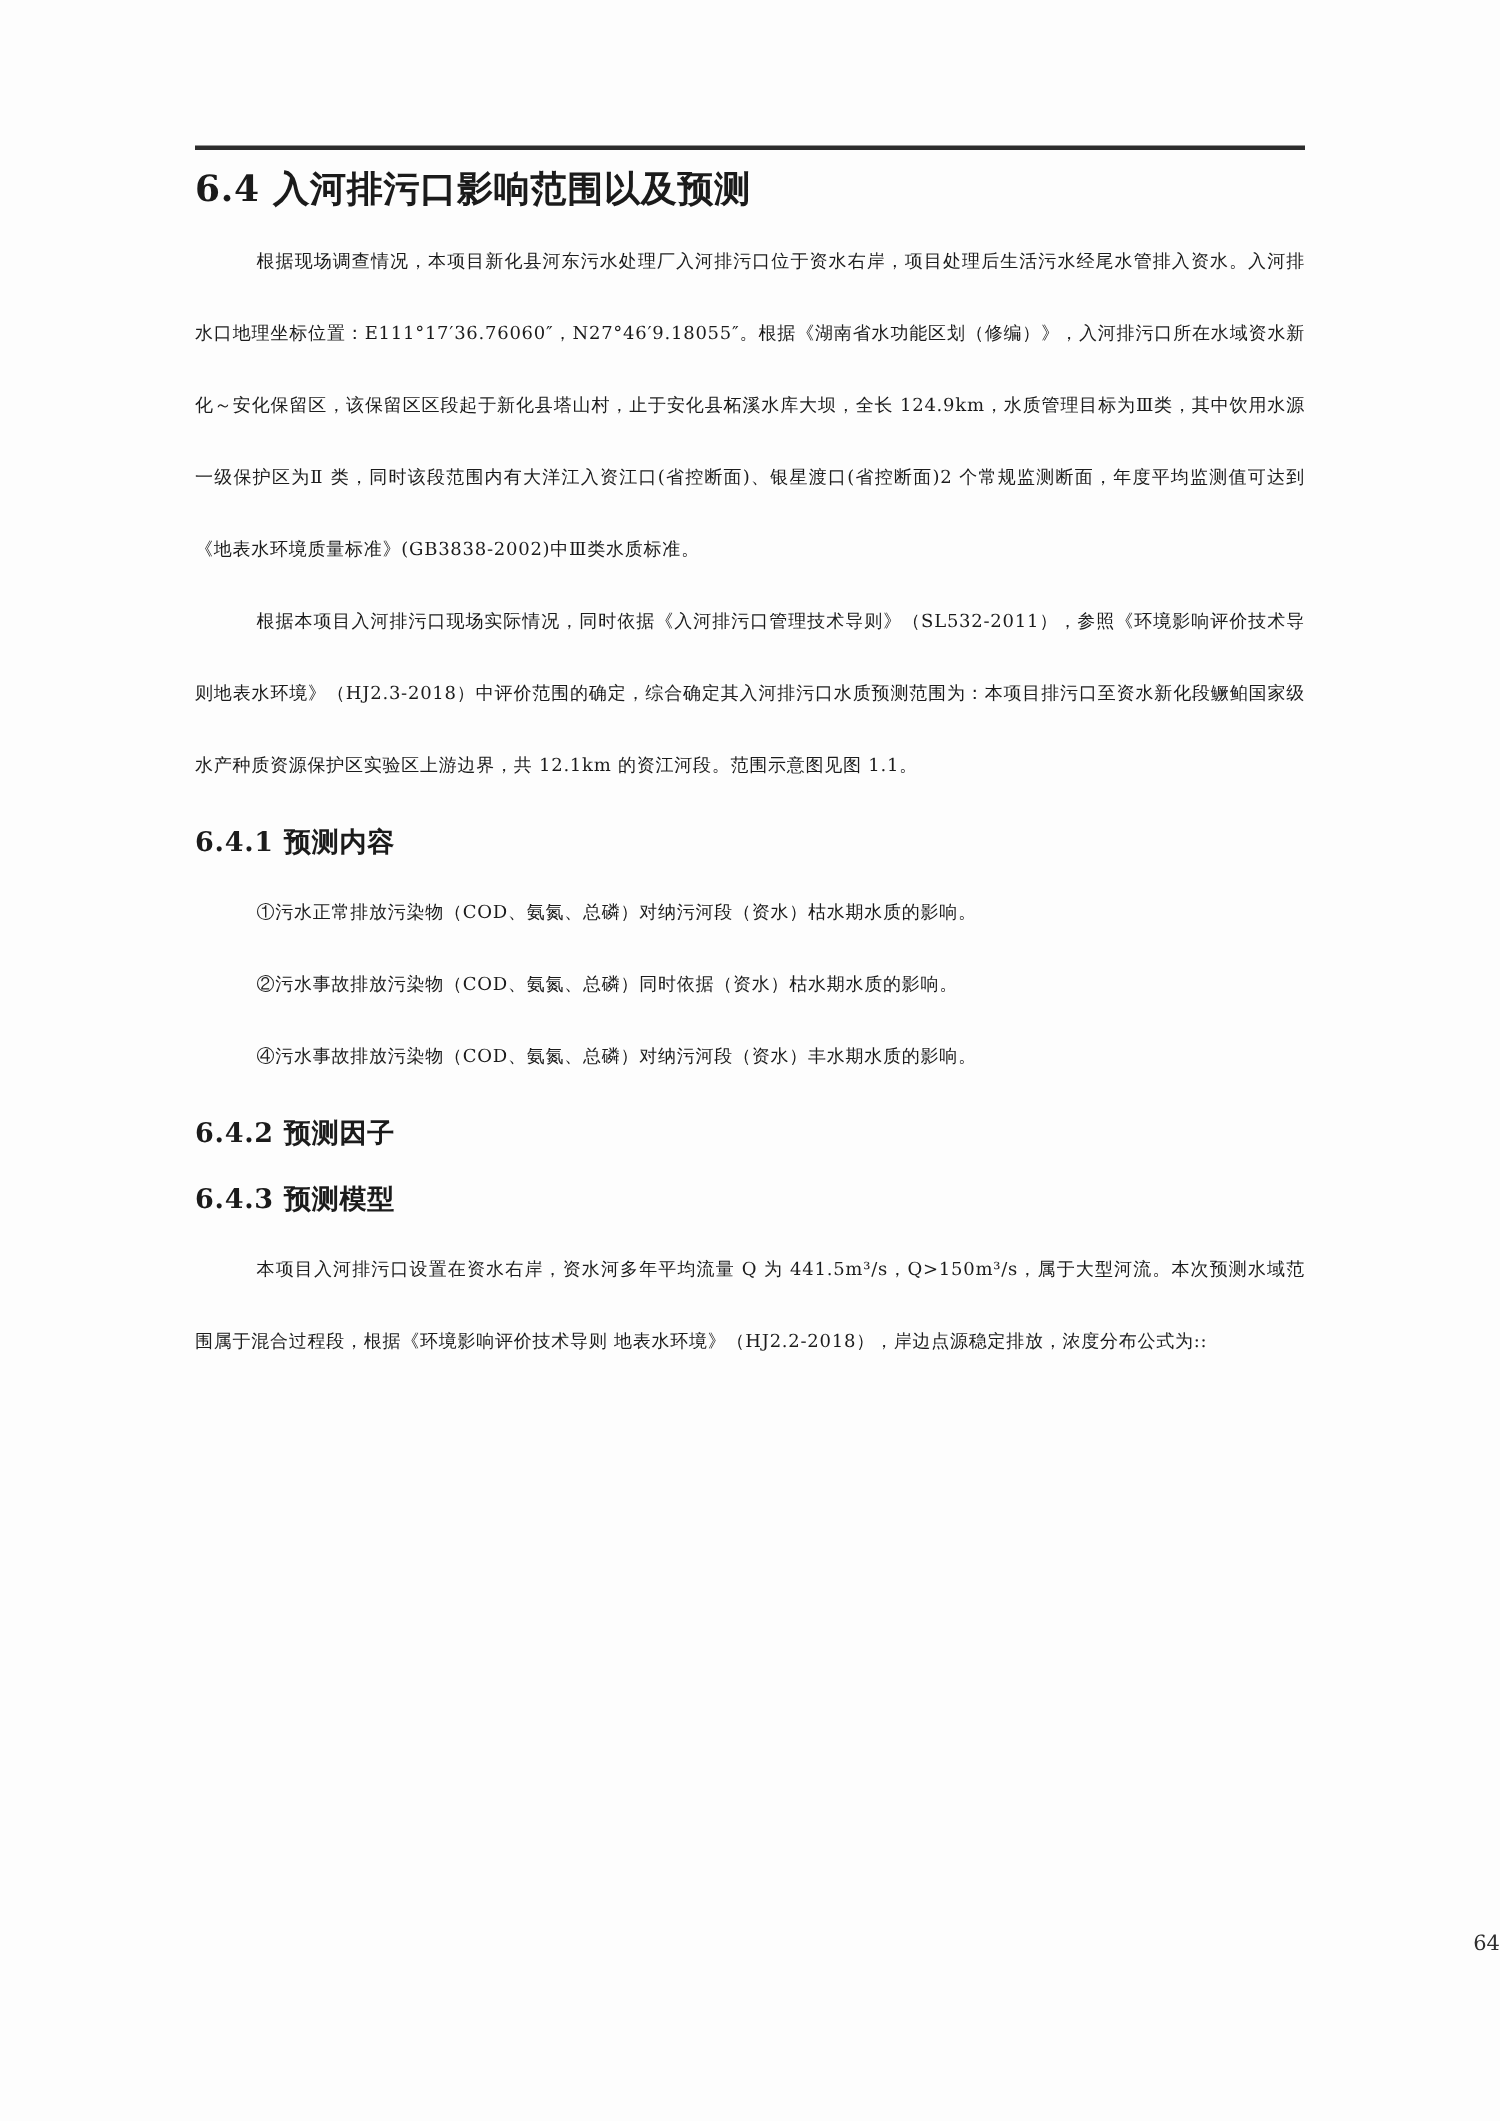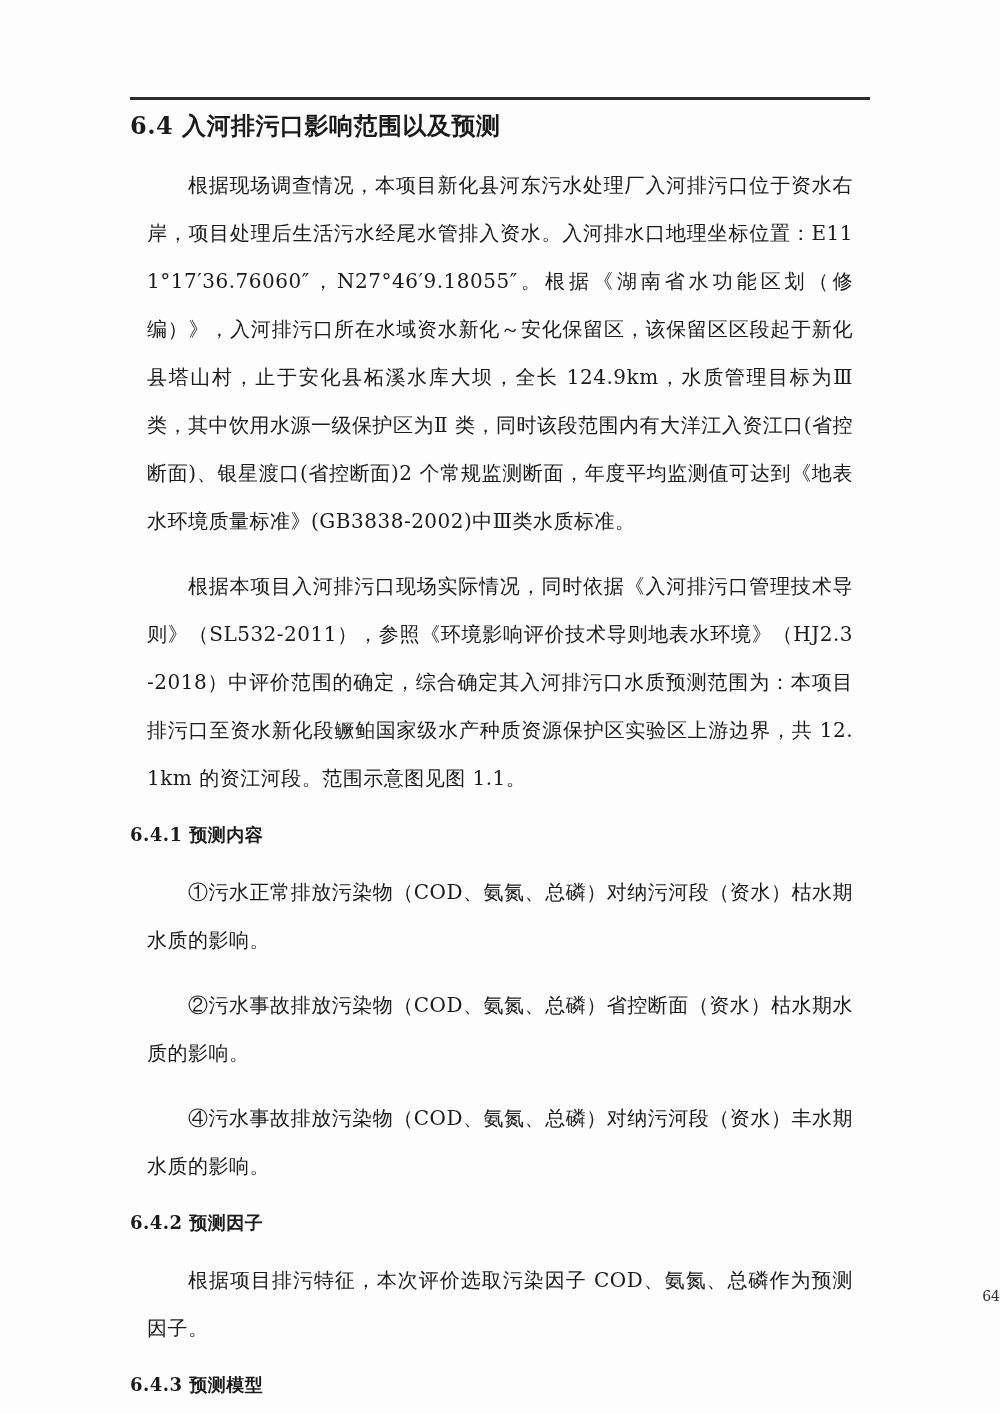--- a/index.html
+++ b/index.html
@@ -31,28 +31,28 @@
     letter-spacing: 0.5px;
   }
   h2.sub-title {
     font-size: 18px;
     font-weight: bold;
     line-height: 32px;
     margin: 12px 0 6px 0;
     letter-spacing: 0.5px;
   }
   p.body {
-    font-size: 20px;
+    font-size: 12px;
     line-height: 48px;
     letter-spacing: 0.5px;
     text-align: justify;
     text-justify: inter-ideograph;
     word-break: break-all;
     text-indent: 41px;
-    margin: 17px;
+    margin: 0;
   }
   .footer {
     position: absolute;
     left: 0;
     width: 1000px;
     top: 1288px;
     text-align: right;
     font-size: 14px;
     color: #2e2e2e;
     font-family: "DejaVu Serif", "Liberation Serif", serif;
@@ -68,28 +68,27 @@
     <h1 class="sec-title">6.4 入河排污口影响范围以及预测</h1>
 
     <p class="body">根据现场调查情况，本项目新化县河东污水处理厂入河排污口位于资水右岸，项目处理后生活污水经尾水管排入资水。入河排水口地理坐标位置：E111°17′36.76060″，N27°46′9.18055″。根据《湖南省水功能区划（修编）》，入河排污口所在水域资水新化～安化保留区，该保留区区段起于新化县塔山村，止于安化县柘溪水库大坝，全长 124.9km，水质管理目标为Ⅲ类，其中饮用水源一级保护区为Ⅱ 类，同时该段范围内有大洋江入资江口(省控断面)、银星渡口(省控断面)2 个常规监测断面，年度平均监测值可达到《地表水环境质量标准》(GB3838-2002)中Ⅲ类水质标准。</p>
 
     <p class="body">根据本项目入河排污口现场实际情况，同时依据《入河排污口管理技术导则》（SL532-2011），参照《环境影响评价技术导则地表水环境》（HJ2.3-2018）中评价范围的确定，综合确定其入河排污口水质预测范围为：本项目排污口至资水新化段鳜鲌国家级水产种质资源保护区实验区上游边界，共 12.1km 的资江河段。范围示意图见图 1.1。</p>
 
     <h2 class="sub-title">6.4.1 预测内容</h2>
 
     <p class="body">①污水正常排放污染物（COD、氨氮、总磷）对纳污河段（资水）枯水期水质的影响。</p>
 
-    <p class="body">②污水事故排放污染物（COD、氨氮、总磷）省控断面（资水）枯水期水质的影响。</p>
+    <p class="body">②污水事故排放污染物（COD、氨氮、总磷）同时依据（资水）枯水期水质的影响。</p>
 
 
     <p class="body">④污水事故排放污染物（COD、氨氮、总磷）对纳污河段（资水）丰水期水质的影响。</p>
 
     <h2 class="sub-title">6.4.2 预测因子</h2>
 
-    <p class="body">根据项目排污特征，本次评价选取污染因子 COD、氨氮、总磷作为预测因子。</p>
 
     <h2 class="sub-title">6.4.3 预测模型</h2>
 
     <p class="body">本项目入河排污口设置在资水右岸，资水河多年平均流量 Q 为 441.5m³/s，Q&gt;150m³/s，属于大型河流。本次预测水域范围属于混合过程段，根据《环境影响评价技术导则 地表水环境》（HJ2.2-2018），岸边点源稳定排放，浓度分布公式为::</p>
   </div>
 
   <div class="footer">
     <span>64</span>
   </div>
 </div>

